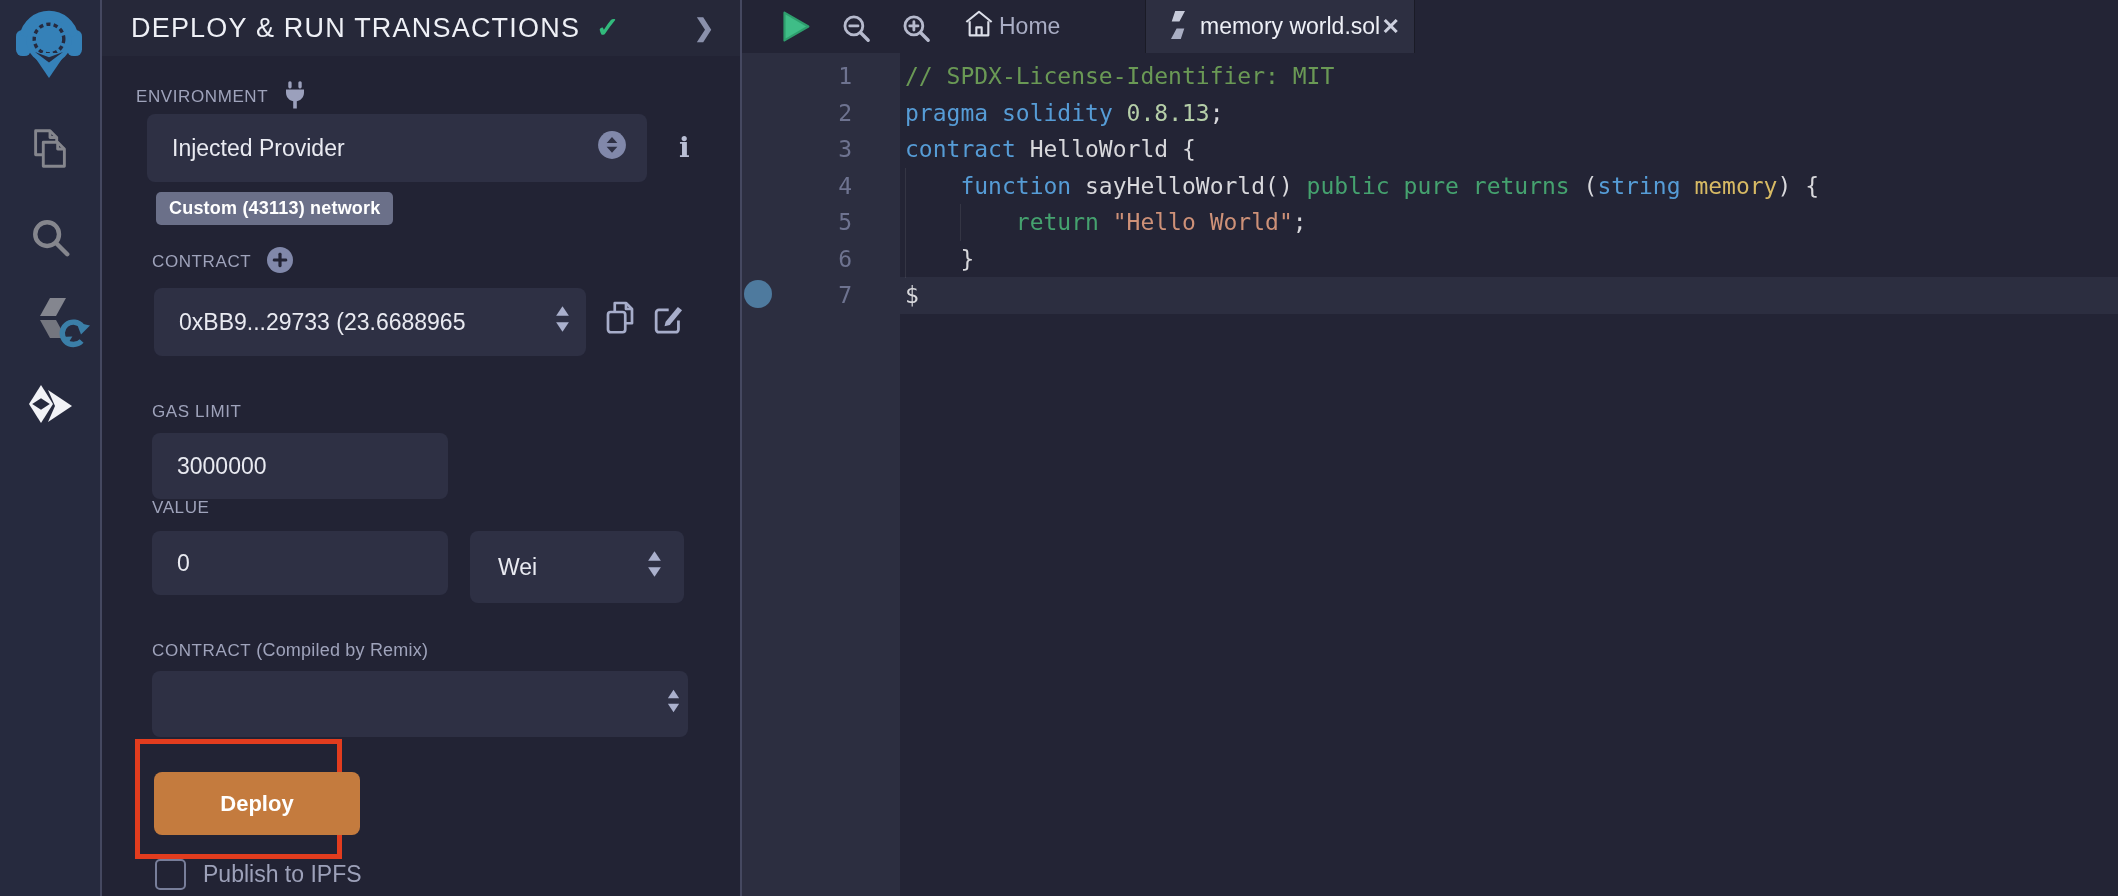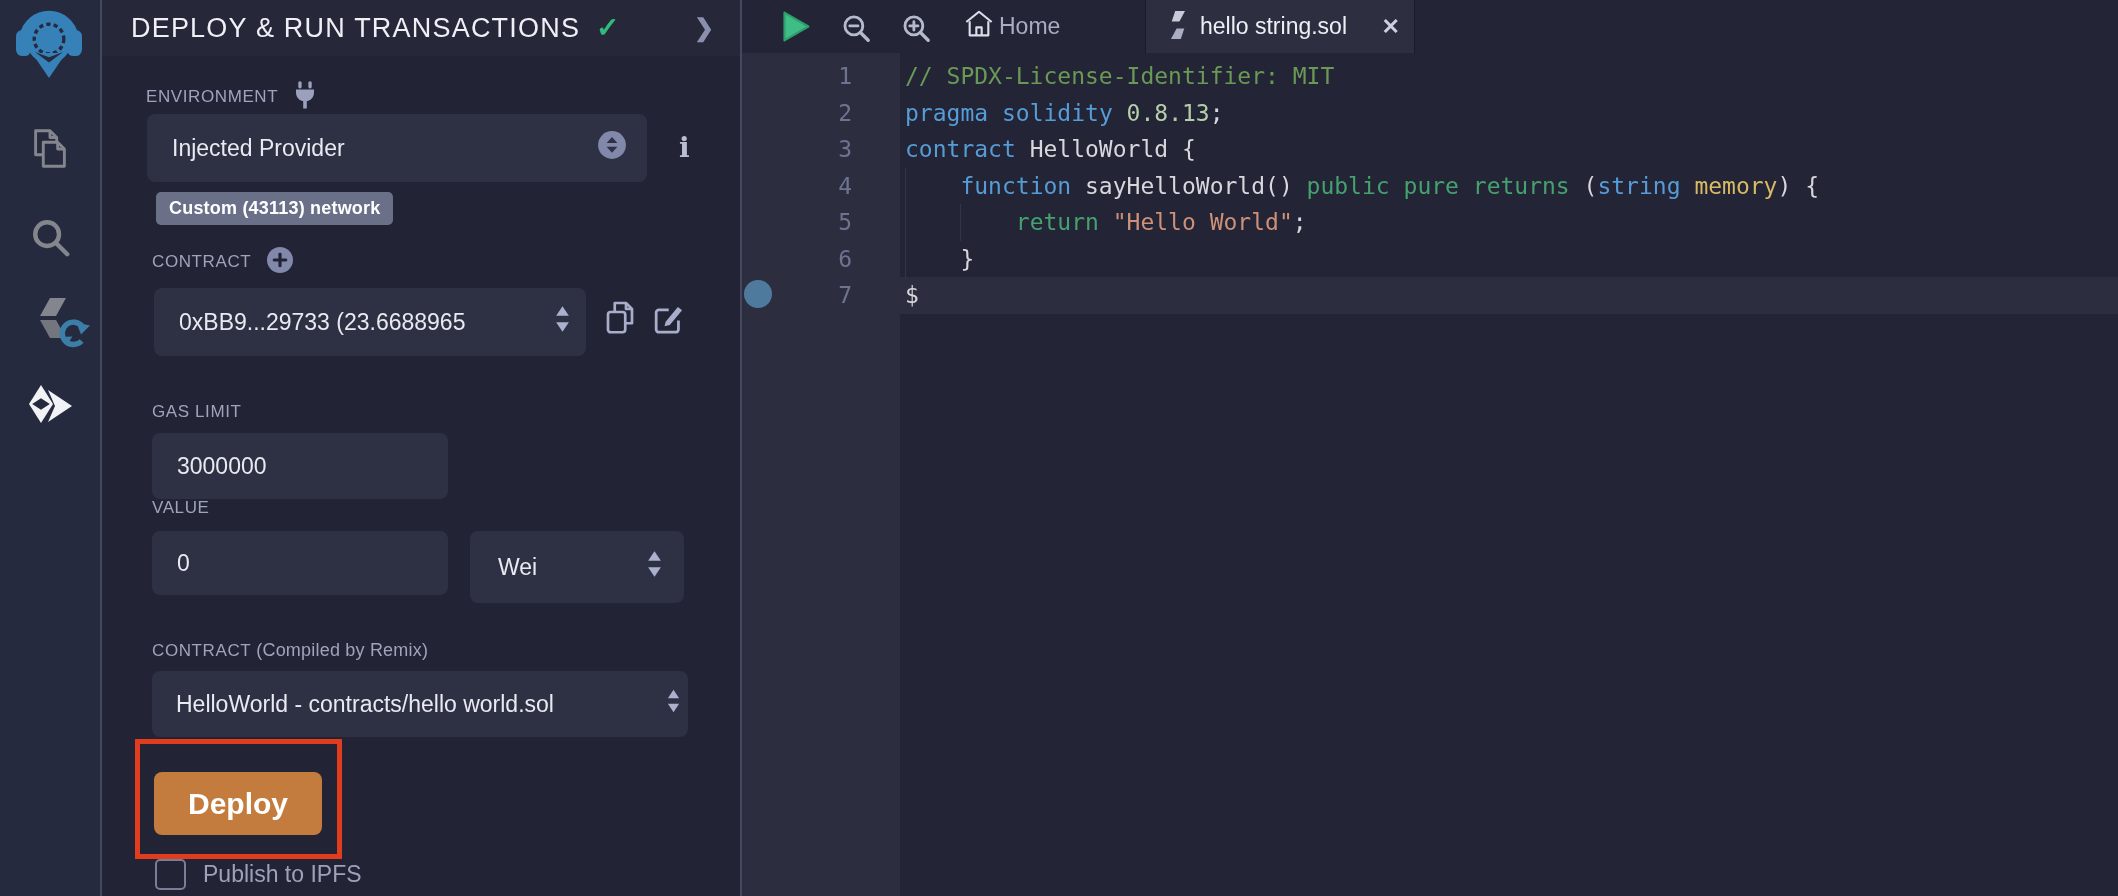--- a/index.html
+++ b/index.html
@@ -22,21 +22,21 @@
   .form-label { position:absolute; font-size:17px; letter-spacing:.6px; color:#9fa3bb; white-space:nowrap; }
   .label-row { position:absolute; display:flex; align-items:center; gap:15px; }
   .label-row .form-label { position:static; }
   .field { position:absolute; background:#2e3044; border-radius:8px; display:flex; align-items:center; color:#e9eaf1; font-size:23px; overflow:hidden; white-space:nowrap; }
   .field .txt { padding-left:25px; }
   .stepper { position:absolute; top:50%; transform:translateY(-50%); }
   .badge { position:absolute; background:#6b7089; border-radius:5px; color:#ffffff; font-size:18px; font-weight:700; height:33px; line-height:33px; padding:0 13px; letter-spacing:.2px; }
   .icon-btn { position:absolute; cursor:pointer; }
   .info-i { position:absolute; font-family:"DejaVu Serif", serif; font-weight:700; font-size:28px; color:#b9bed4; }
   .red-box { position:absolute; left:33px; top:739px; width:207px; height:120px; border:5px solid #e23c1e; z-index:5; }
-  .deploy-btn { position:absolute; left:52px; top:772px; width:168px; height:63px; background:#c47b3e; border-radius:8px; border:none; color:#ffffff; font-size:30px; font-weight:600; font-family:"Liberation Sans", sans-serif; cursor:pointer; z-index:6; }
+  .deploy-btn { position:absolute; left:52px; top:772px; width:206px; height:63px; background:#c47b3e; border-radius:8px; border:none; color:#ffffff; font-size:22px; font-weight:600; font-family:"Liberation Sans", sans-serif; cursor:pointer; z-index:6; }
   .checkbox { position:absolute; left:53px; top:859px; width:31px; height:31px; border:2px solid #787e9a; border-radius:5px; background:transparent; cursor:pointer; }
   .publish-label { position:absolute; left:101px; top:861px; font-size:23px; color:#9da1b9; }
   
   .editor { position:absolute; left:742px; top:0; width:1376px; height:896px; background:#232435; }
   .editor-divider { position:absolute; left:740px; top:0; width:2px; height:896px; background:#454860; }
   .tabbar { position:absolute; left:0; top:0; width:100%; height:53px; }
   .tab-home { position:absolute; left:221px; top:0; height:53px; display:flex; align-items:center; gap:4px; cursor:pointer; }
   .tab-home span { font-size:23px; color:#a9adc4; }
   .tab-active { position:absolute; left:403px; top:0; width:270px; height:53px; background:#2d2f41; border-left:1px solid #1a1b26; border-right:1px solid #1a1b26; display:flex; align-items:center; cursor:pointer; }
   .tab-active .tab-label { margin-left:12px; font-size:23px; color:#edeff6; }
@@ -102,21 +102,21 @@
   </aside>
   <div class="sidebar-border"></div>
 
   <section class="panel">
     <div class="panel-header">
       <span class="panel-title">DEPLOY &amp; RUN TRANSACTIONS</span>
       <span class="title-check">✓</span>
       <span class="title-chevron">❯</span>
     </div>
 
-    <div class="label-row" style="left:44px; top:80px;">
+    <div class="label-row" style="left:34px; top:80px;">
       <span class="form-label">ENVIRONMENT</span>
       <span>
         <svg width="24" height="30" viewBox="0 0 20 24" fill="#9ba0bc">
           <rect x="4.4" y="0.5" width="2.8" height="6" rx="1.3"></rect>
           <rect x="12.8" y="0.5" width="2.8" height="6" rx="1.3"></rect>
           <path d="M2.5,7.5 h15 v2.5 c0,3.9 -2.7,6.7 -6,7.3 v6 h-3 v-6 c-3.3,-0.6 -6,-3.4 -6,-7.3 z"></path>
         </svg>
       </span>
     </div>
     <div class="field" style="left:45px; top:114px; width:500px; height:68px;">
@@ -180,21 +180,20 @@
       <span class="stepper" style="right:21px;">
         <svg width="17" height="30" viewBox="0 0 16 28">
           <polygon points="8,2 14,11 2,11" fill="#aab0cd"></polygon>
           <polygon points="2,17 14,17 8,26" fill="#aab0cd"></polygon>
         </svg>
       </span>
     </div>
 
     <span class="form-label" style="left:50px; top:640px;"><span>CONTRACT</span> <span style="font-size:18px; letter-spacing:.2px; text-transform:none;">(Compiled by Remix)</span></span>
     <div class="field" style="left:50px; top:671px; width:536px; height:66px;">
-      <span class="txt" style="padding-left:24px;">HelloWorld - contracts/hello world.sol</span>
       <span class="stepper" style="right:7px;">
         <svg width="15" height="28" viewBox="0 0 16 28">
           <polygon points="8,2 14,11 2,11" fill="#aab0cd"></polygon>
           <polygon points="2,17 14,17 8,26" fill="#aab0cd"></polygon>
         </svg>
       </span>
     </div>
 
     <div class="red-box"></div>
     <button class="deploy-btn">Deploy</button>
@@ -237,21 +236,21 @@
         </span>
         <span>Home</span>
       </div>
       <div class="tab-active">
         <span style="margin-left:22px;">
           <svg width="20" height="28" viewBox="0 0 14 20">
             <path d="M5,0 L12,0 L8,7.5 L2.5,7.5 Z" fill="#c6cad9"></path>
             <path d="M2,20 L9,20 L11.5,12.5 L6,12.5 Z" fill="#a9aec3"></path>
           </svg>
         </span>
-        <span class="tab-label">hello string.sol</span>
+        <span class="tab-label">memory world.sol</span>
         <span class="tab-close">✕</span>
       </div>
     </div>
 
     <div class="gutter-bg"></div>
     <div class="current-line"></div>
     <div class="bp-dot"></div>
 
     <div class="gutter-nums">
         <div class="ln">1</div>

